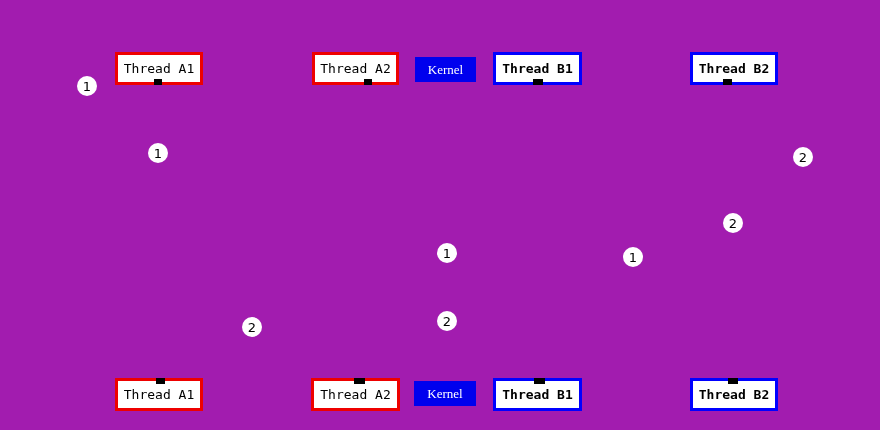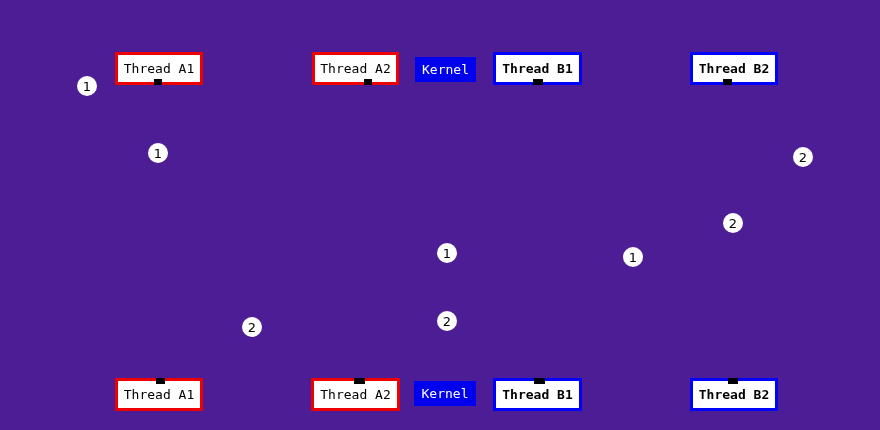--- a/index.html
+++ b/index.html
@@ -17,21 +17,21 @@
     display: flex;
     align-items: center;
     justify-content: center;
     background: var(--box-fill, #fff);
     color: var(--box-text, #000);
     font-size: 13px;
     white-space: nowrap;
   }
   .node.red    { border: 3px solid var(--thread-a-border, #f00); }
   .node.blue   { border: 3px solid var(--thread-b-border, #00f); font-weight: bold; }
-  .node.kernel { background: var(--kernel-fill, #0000ee); color: var(--kernel-text, #fff); border: none; }
+  .node.kernel { background: var(--kernel-fill, #0000ee); color: var(--kernel-text, #fff); border: none; font-family: Liberation Serif, serif; }
   .notch {
     position: absolute;
     height: 6px;
     background: #000;
   }
   .marker {
     position: absolute;
     width: 20px;
     height: 20px;
     border-radius: 50%;
@@ -41,21 +41,21 @@
     align-items: center;
     justify-content: center;
     font-family: "DejaVu Sans", "Liberation Sans", sans-serif;
     font-size: 13px;
     line-height: 1;
   }
 </style>
 </head>
 <body>
 
-<div id="canvas" style="width: 880px; height: 430px; background: #4c1d95;">
+<div id="canvas" style="width: 880px; height: 430px; background: #a21caf;">
     <div class="node red" style="left: 115px; top: 52px; width: 88px; height: 33px;">
       <span>Thread A1</span>
     </div>
     <div class="notch" style="left: 154px; width: 8px; top: 79px;"></div>
     <div class="node red" style="left: 312px; top: 52px; width: 87px; height: 33px;">
       <span>Thread A2</span>
     </div>
     <div class="notch" style="left: 364px; width: 8px; top: 79px;"></div>
     <div class="node kernel" style="left: 415px; top: 57px; width: 61px; height: 25px;">
       <span>Kernel</span>

